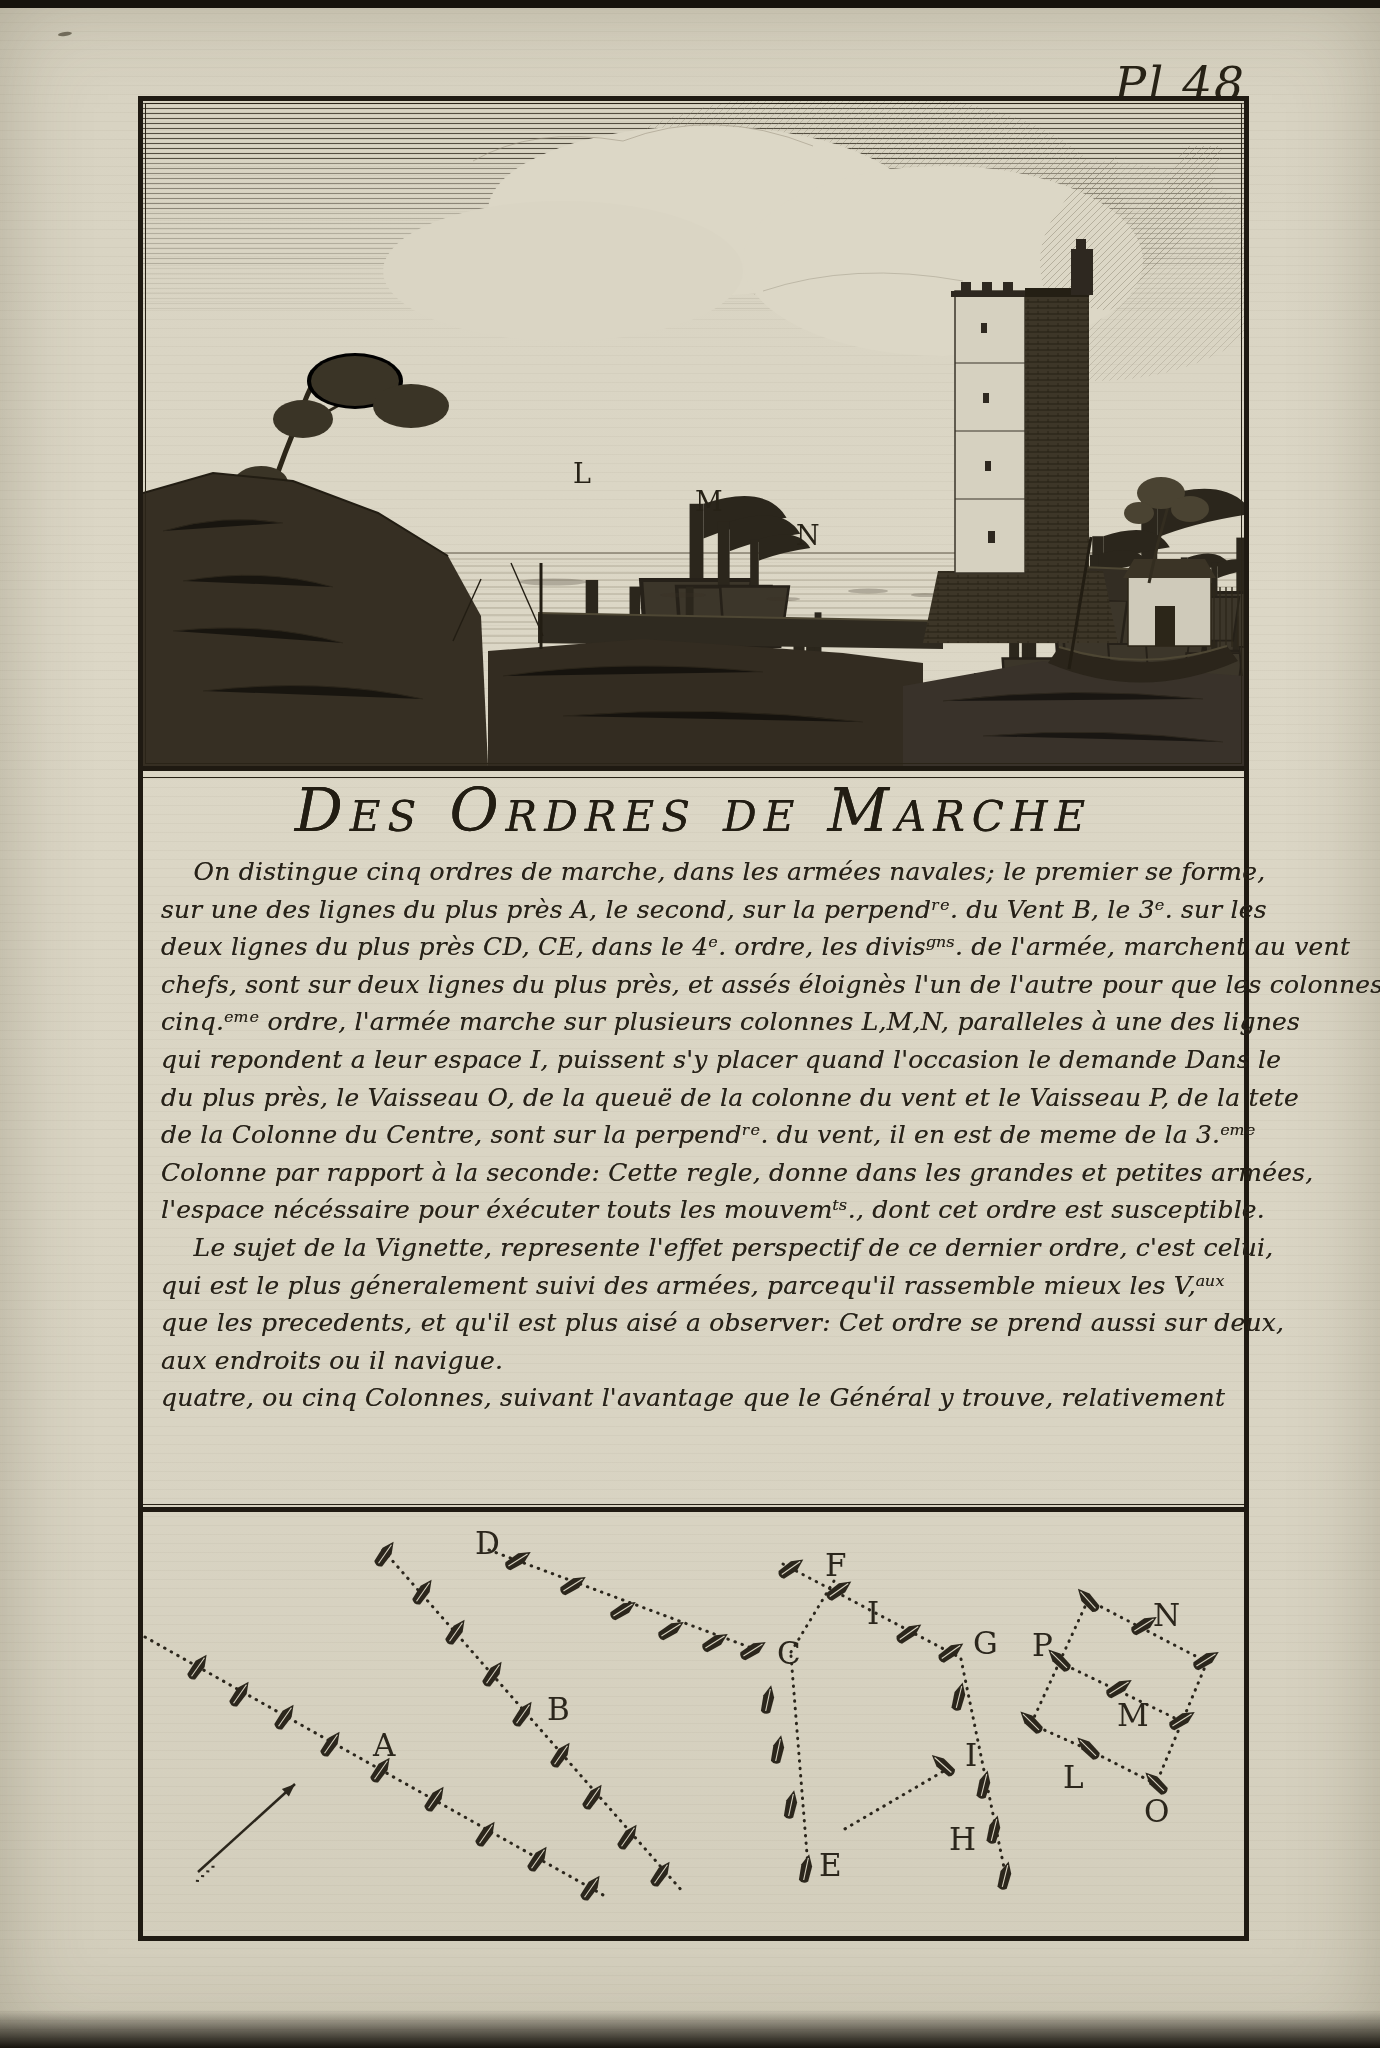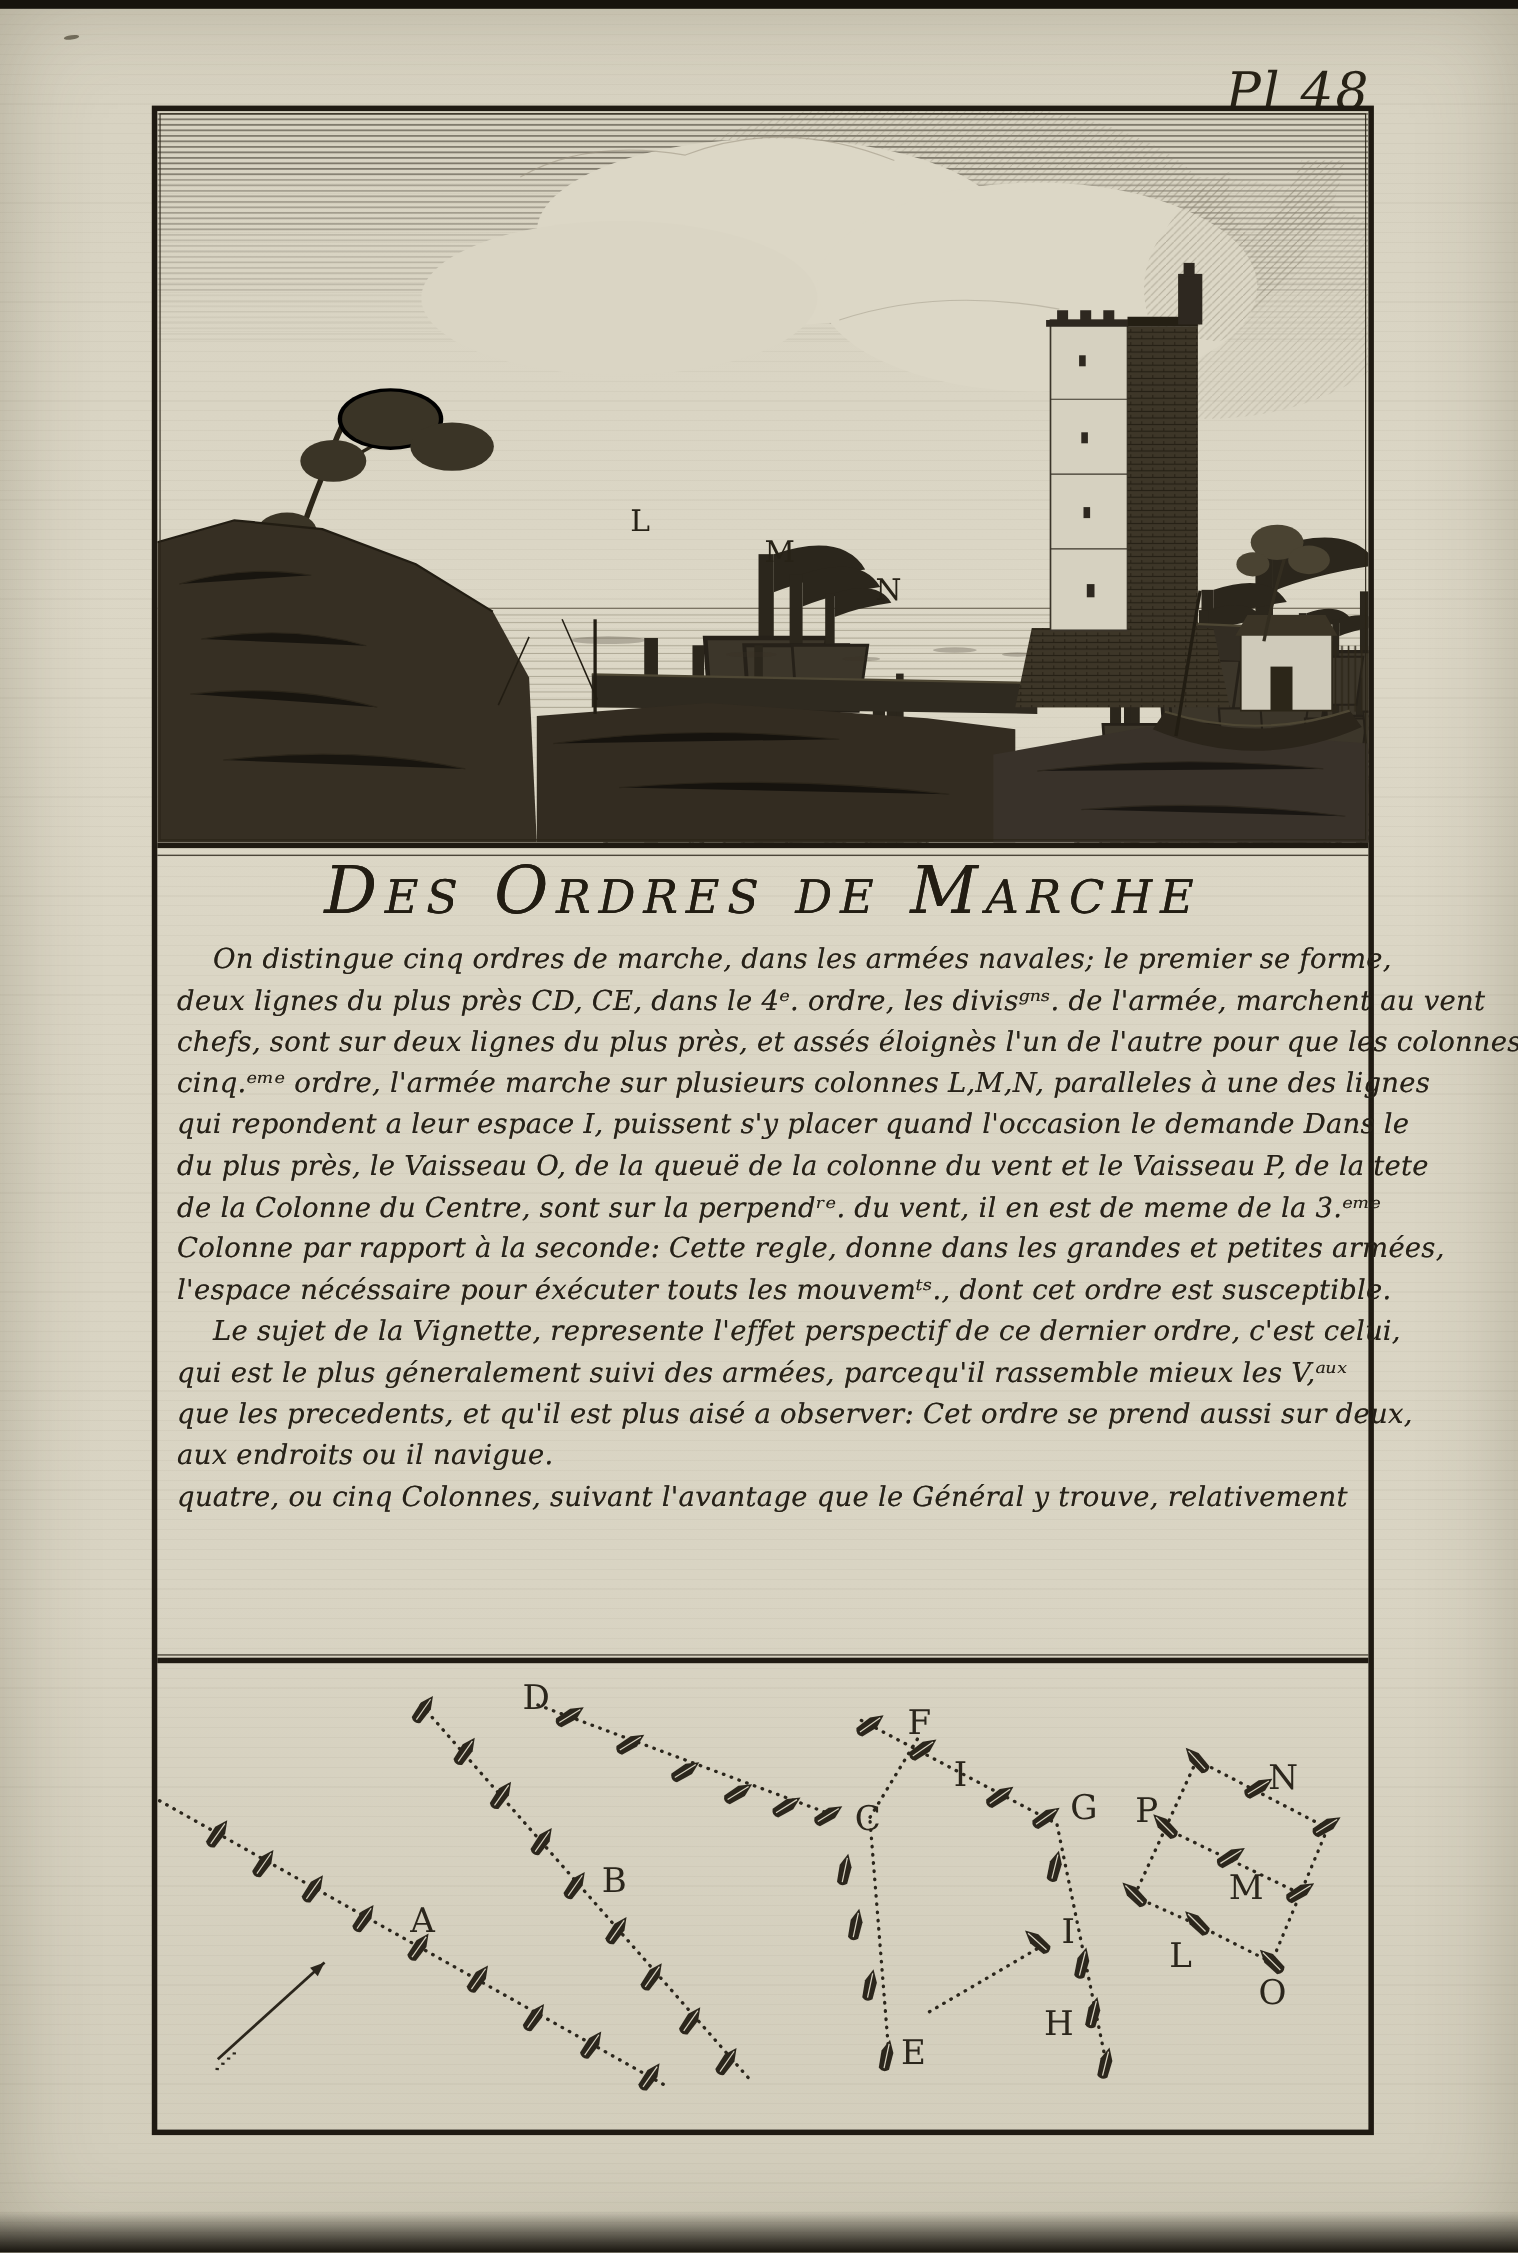--- a/index.html
+++ b/index.html
@@ -225,20 +225,21 @@
       <text x="430" y="382" class="vlabel">L</text>
           <text x="552" y="410" class="vlabel">M</text>
           <text x="653" y="444" class="vlabel">N</text>
         </svg>
     </section>
 
     <section class="textpanel">
       <h1 class="plate-title">Des Ordres de Marche</h1>
       <div class="tlines">
           <div class="tline">    On distingue cinq ordres de marche, dans les armées navales; le premier se forme,</div>
+          <div class="tline">sur une des lignes du plus près A, le second, sur la perpendʳᵉ. du Vent B, le 3ᵉ. sur les</div>
           <div class="tline">deux lignes du plus près CD, CE, dans le 4ᵉ. ordre, les divisᵍⁿˢ. de l'armée, marchent au vent</div>
           <div class="tline">chefs, sont sur deux lignes du plus près, et assés éloignès l'un de l'autre pour que les colonnes</div>
           <div class="tline">cinq.ᵉᵐᵉ ordre, l'armée marche sur plusieurs colonnes L,M,N, paralleles à une des lignes</div>
           <div class="tline">qui repondent a leur espace I, puissent s'y placer quand l'occasion le demande Dans le</div>
           <div class="tline">du plus près, le Vaisseau O, de la queuë de la colonne du vent et le Vaisseau P, de la tete</div>
           <div class="tline">de la Colonne du Centre, sont sur la perpendʳᵉ. du vent, il en est de meme de la 3.ᵉᵐᵉ</div>
           <div class="tline">Colonne par rapport à la seconde: Cette regle, donne dans les grandes et petites armées,</div>
           <div class="tline">l'espace nécéssaire pour éxécuter touts les mouvemᵗˢ., dont cet ordre est susceptible.</div>
           <div class="tline">    Le sujet de la Vignette, represente l'effet perspectif de ce dernier ordre, c'est celui,</div>
           <div class="tline">qui est le plus géneralement suivi des armées, parcequ'il rassemble mieux les V,ᵃᵘˣ</div>

